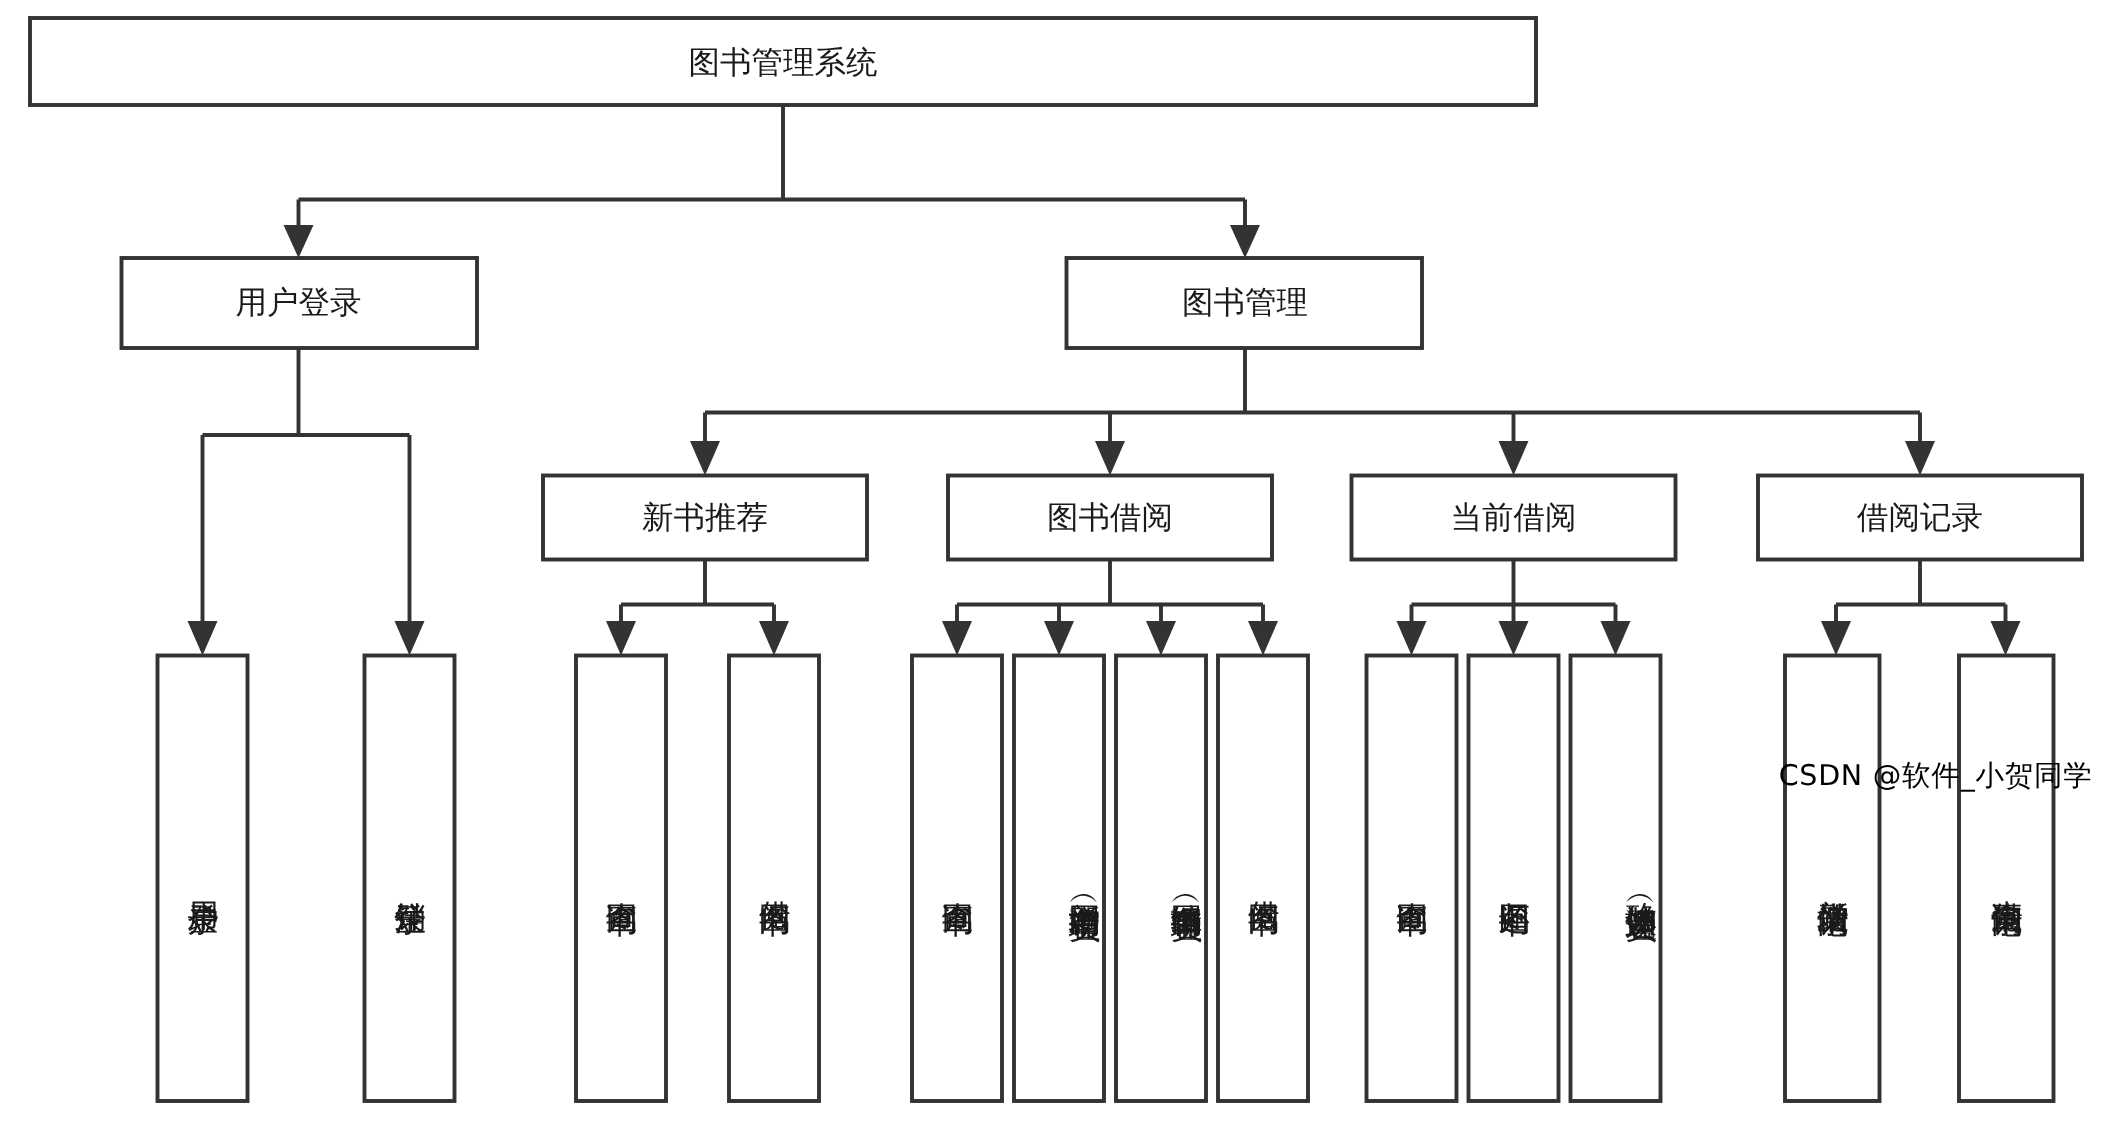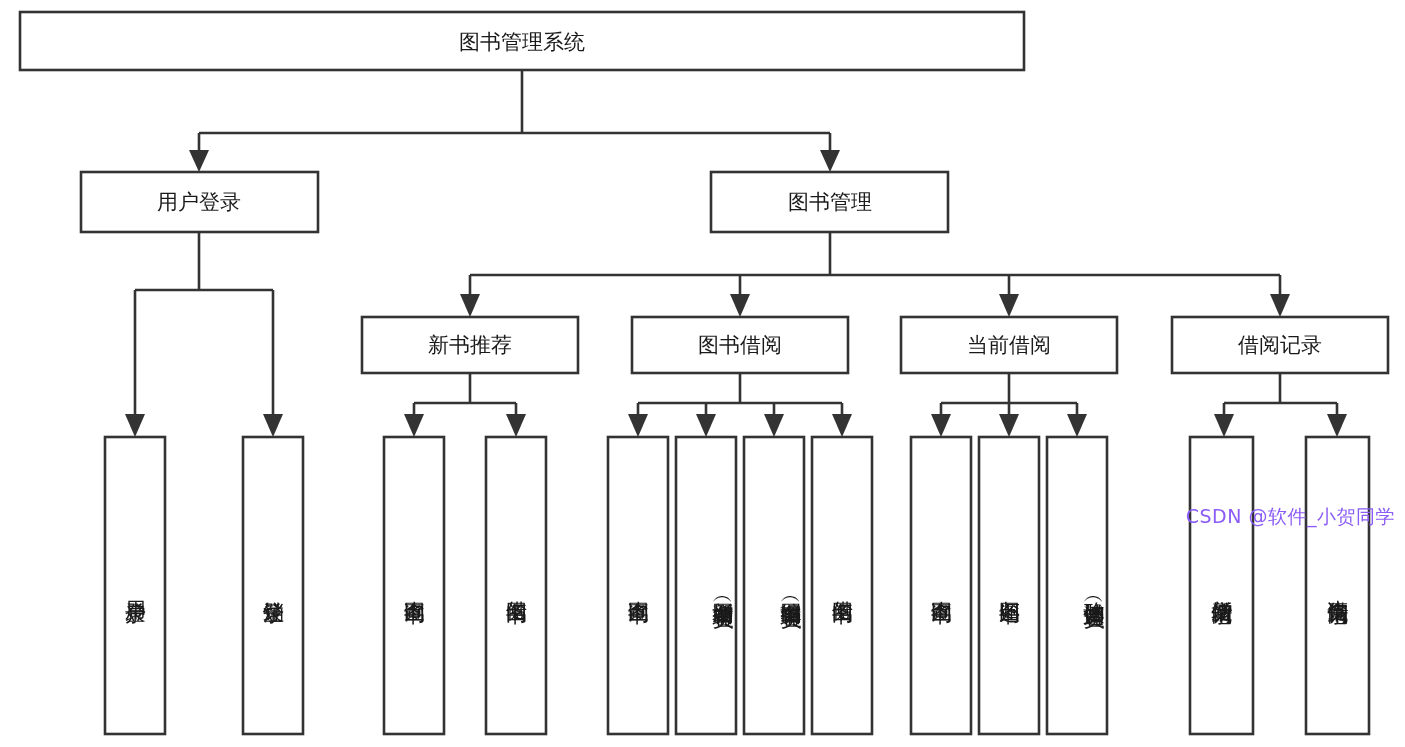--- a/index.html
+++ b/index.html
@@ -65,21 +65,21 @@
   }
   .node-label-v.centered {
     align-items: center;
   }
   .watermark {
     position: absolute;
     right: 10px;
     bottom: 6px;
     font-family: "DejaVu Sans", "Liberation Sans", sans-serif;
     font-size: 19px;
-    color: #8b5cf6;
+    color: #000000;
     white-space: nowrap;
     letter-spacing: 0.5px;
   }
 </style>
 </head>
 <body>
 
 <div id="diagram-root">
 
   <svg class="diagram-svg" viewBox="0 0 1405 747">

